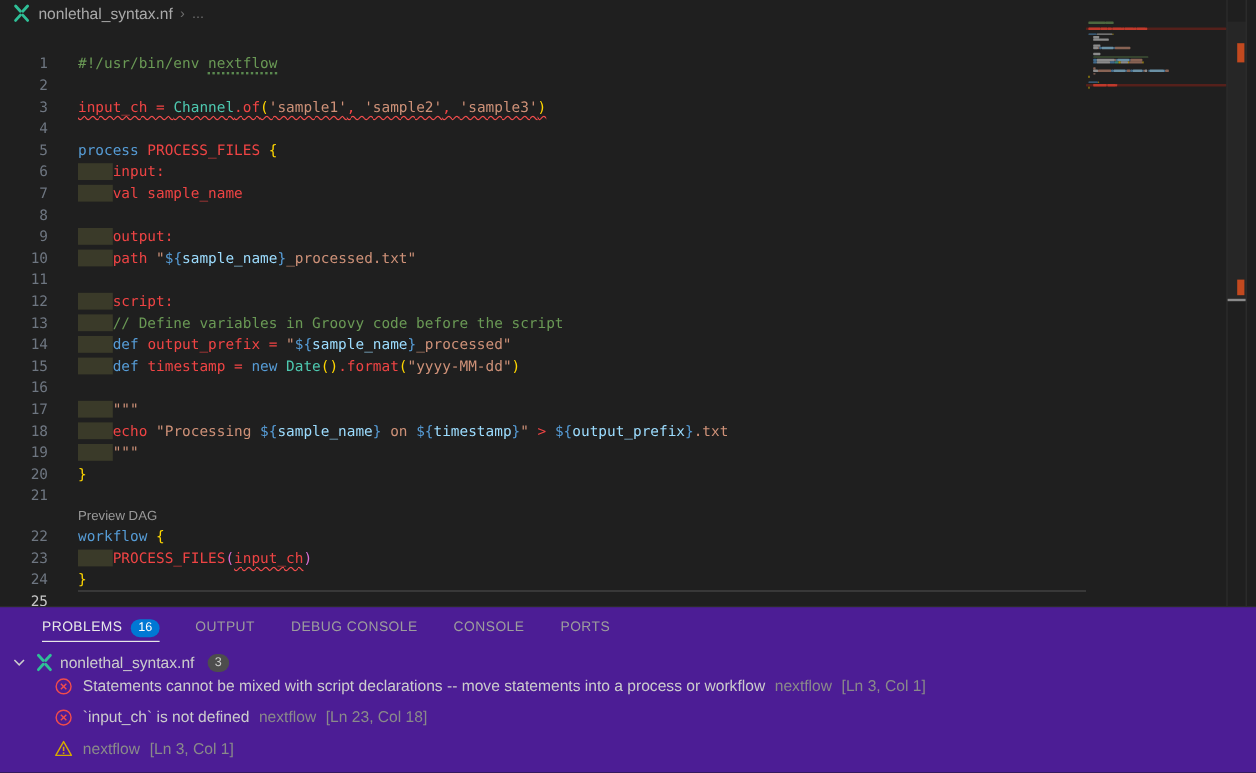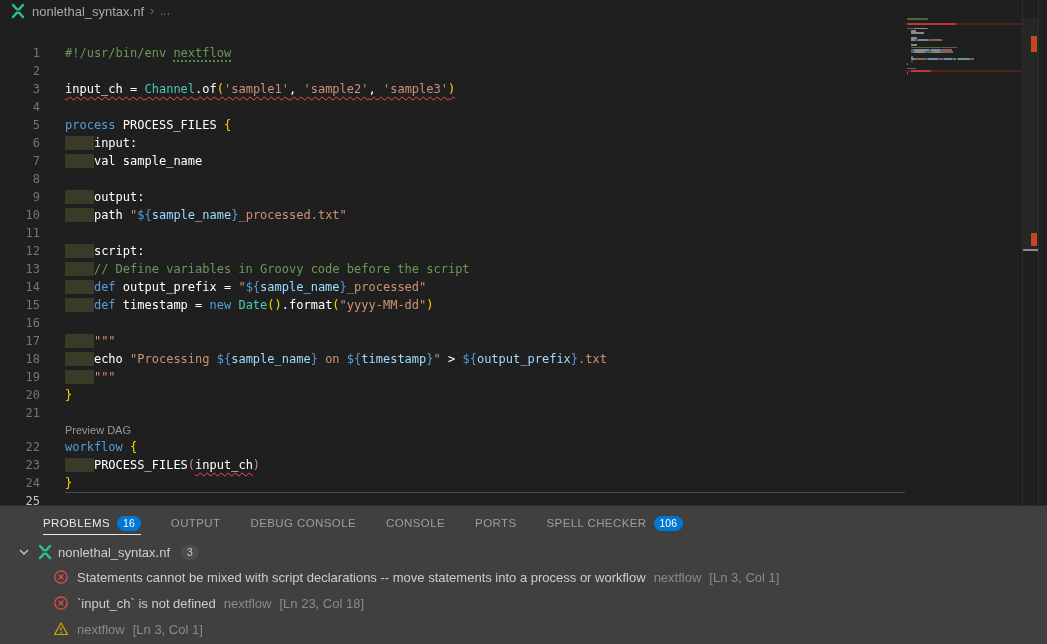--- a/index.html
+++ b/index.html
@@ -16,45 +16,45 @@
   .ln{display:inline-block;width:40px;text-align:right;color:#6e7681;user-select:none;}
   .lc{margin-left:25px;}
   .ind{background:#3a3a29;}
   .codelens{height:16px;line-height:16px;padding-left:65px;font-size:11px;color:#999999;
             font-family:"Liberation Sans",sans-serif;}
   .cur .ln{color:#c6c6c6;}
   .curbox{position:absolute;left:65px;width:840px;top:0;height:17px;
           border-top:1px solid #4a4a4a;border-bottom:1px solid #4a4a4a;}
   .c-comment{color:#6A9955}.c-keyword{color:#569CD6}.c-type{color:#4EC9B0}
   .c-string{color:#CE9178}.c-interp{color:#569CD6}.c-var{color:#9CDCFE}
-  .c-plain{color:#ffffff}.c-b1{color:#FFD700}.c-b2{color:#DA70D6}
+  .c-plain{color:#ef4444}.c-b1{color:#FFD700}.c-b2{color:#DA70D6}
   .u-w{text-decoration:underline wavy #f14c4c;text-decoration-thickness:1px;text-underline-offset:3px;}
   .u-d{text-decoration:underline dotted #5b8a50;text-decoration-thickness:2px;text-underline-offset:3px;}
   
   .minimap{position:absolute;top:18px;left:905px;width:117px;height:80px;}
   .mm-bar{position:absolute;border-radius:0.5px;}
   .ruler{position:absolute;top:0;left:1022px;width:15px;height:505px;
          border-left:1px solid #2e2e2e;border-right:1px solid #2e2e2e;}
   .ruler .slider{position:absolute;left:0;right:0;top:18px;height:232px;background:rgba(255,255,255,0.035);}
   .ruler .cursorline{position:absolute;left:0;right:0;height:2px;background:#8a8a8a;}
   .ruler .mark{position:absolute;right:1px;width:6px;}
   
-  .panel{position:absolute;left:0;right:0;top:505px;height:139px;background:#404040;
-         border-top:1px solid #2b2b2b;padding-left:8px;}
+  .panel{position:absolute;left:0;right:0;top:505px;height:139px;background:#4c1d95;
+         border-top:1px solid #2b2b2b;}
   .ptabs{display:flex;align-items:center;height:34px;padding-left:35px;gap:30px;}
   .ptab{display:flex;align-items:center;gap:7px;height:100%;font-size:11.5px;letter-spacing:.4px;
         color:#9d9d9d;cursor:pointer;position:relative;}
   .ptab.active{color:#e7e7e7;}
   .ptab.active::after{content:"";position:absolute;left:0;right:0;bottom:5px;height:1px;background:#e7e7e7;}
   .badge{background:#0078d4;color:#ffffff;font-size:10.5px;border-radius:10px;
          padding:1px 6px;line-height:13px;letter-spacing:0;}
   .filerow{display:flex;align-items:center;height:24px;padding-left:8px;gap:5px;font-size:13px;color:#cccccc;}
   .countbadge{background:#4d4d4d;color:#cccccc;font-size:10.5px;border-radius:9px;
               padding:1px 6px;line-height:13px;margin-left:6px;}
-  .prow{display:flex;align-items:center;height:26px;padding-left:45px;gap:8px;font-size:13px;}
+  .prow{display:flex;align-items:flex-start;height:26px;padding-left:45px;gap:8px;font-size:13px;}
   .prow .msg{color:#cccccc;}
   .prow .src,.prow .pos{color:#8a8a8a;}
   .icon16{width:16px;height:16px;flex:0 0 16px;}
 </style>
 </head>
 <body>
 
 <div class="screen">
 
   <div class="breadcrumb">
@@ -186,24 +186,20 @@
       </div>
       <div class="ptab">
         <span>DEBUG CONSOLE</span>
       </div>
       <div class="ptab">
         <span>CONSOLE</span>
       </div>
       <div class="ptab">
         <span>PORTS</span>
       </div>
-      <div class="ptab">
-        <span>SPELL CHECKER</span>
-        <span class="badge">106</span>
-      </div>
     </div>
 
     <div class="filerow">
       <svg class="icon16" viewBox="0 0 16 16">
         <path d="M4 6 L8 10 L12 6" stroke="#cccccc" stroke-width="1.3" fill="none"></path>
       </svg>
       <svg class="icon16" viewBox="0 0 16 16">
         <path d="M3 2 L7 6.4 M7 9.6 L3 14" stroke="#2fbf97" stroke-width="2.4" fill="none" stroke-linecap="round"></path>
         <path d="M13 2 L9 6.4 M9 9.6 L13 14" stroke="#2fbf97" stroke-width="2.4" fill="none" stroke-linecap="round"></path>
       </svg>

